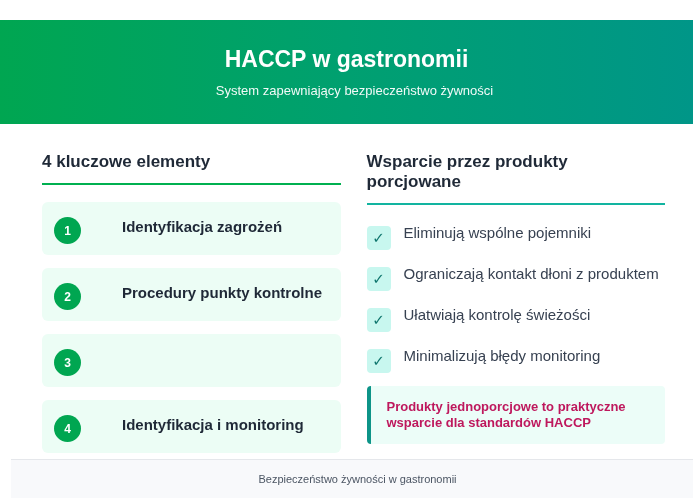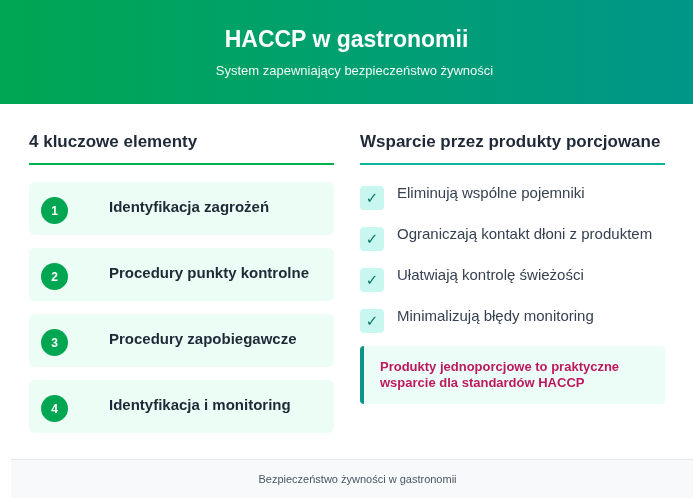--- a/index.html
+++ b/index.html
@@ -3,24 +3,25 @@
 <meta charset="utf-8">
 <style>
   * { box-sizing: border-box; margin: 0; padding: 0; }
   html, body { width: 693px; height: 498px; background: #ffffff; overflow: hidden; }
   body { font-family: "Liberation Sans", "DejaVu Sans", sans-serif; color: #1f2937; }
   .header {
     height: 104px;
     background: linear-gradient(90deg, #00a651 0%, #00a070 50%, #009688 100%);
     color: #fff; text-align: center;
     padding-top: 25px;
+    margin-top: 20px;
   }
   .header h1 { font-size: 23px; font-weight: bold; line-height: 28px; }
   .header p { font-size: 13px; margin-top: 10px; opacity: .95; padding-left: 16px; }
-  .main { display: flex; padding: 28px 28px 0 29px; gap: 26px; height: 355px; }
+  .main { display: flex; padding: 28px 28px 0 42px; gap: 26px; height: 355px; }
   .col-left { width: 306px; }
   .col-right { width: 306px; }
   .section-title {
     font-size: 17px; font-weight: bold; color: #1f2937;
     padding-bottom: 11px; margin-bottom: 17px;
   }
   .left-title { border-bottom: 2.5px solid #00b050; }
   .right-title { border-bottom: 2.5px solid #12b4a0; }
   .step {
     height: 53px; background: #ecfdf5; border-radius: 6px;
@@ -67,21 +68,20 @@
     <div class="step">
       <div class="step-num">1</div>
       <div class="step-label">Identyfikacja zagrożeń</div>
     </div>
     <div class="step">
       <div class="step-num">2</div>
       <div class="step-label">Procedury punkty kontrolne</div>
     </div>
     <div class="step">
       <div class="step-num">3</div>
-      <div class="step-label">Procedury zapobiegawcze</div>
     </div>
     <div class="step">
       <div class="step-num">4</div>
       <div class="step-label">Identyfikacja i monitoring</div>
     </div>
   </div>
 
   <div class="col-right">
     <div class="section-title right-title">Wsparcie przez produkty porcjowane</div>
 

